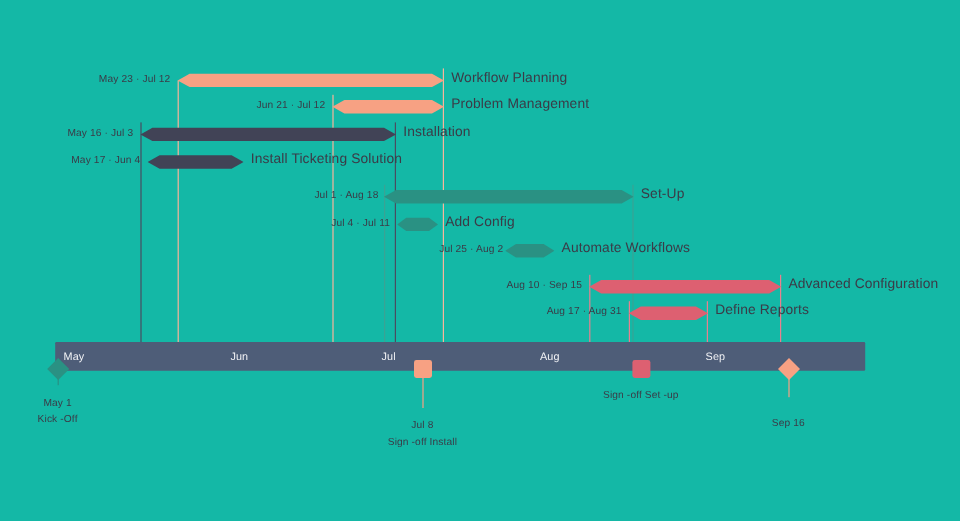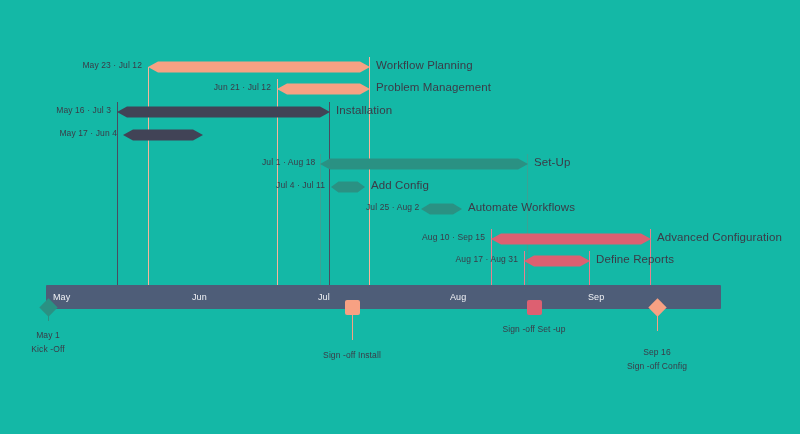--- a/index.html
+++ b/index.html
@@ -149,20 +149,21 @@
         </div>
         <div class="task-label" style="left: 336px;">Installation</div>
       </div>
       <div class="task-row" style="left: 0px; top: 125px; width: 800px;">
         <div class="date-label" style="left: 48px; width: 69px;">May 17 · Jun 4</div>
         <div class="bar" style="left: 123px; width: 80px;">
           <svg class="bar-shape" viewBox="0 0 80 20" width="80" height="20" preserveAspectRatio="none">
             <polygon points="0.0,10.0 10.0,4.4 70.0,4.4 80.0,10.0 70.0,15.6 10.0,15.6" fill="#414356"></polygon>
           </svg>
         </div>
+        <div class="task-label" style="left: 209px;">Install Ticketing Solution</div>
       </div>
       <div class="task-row" style="left: 0px; top: 154px; width: 800px;">
         <div class="date-label" style="left: 262px; width: 52px;">Jul 1 · Aug 18</div>
         <div class="bar" style="left: 320px; width: 208px;">
           <svg class="bar-shape" viewBox="0 0 208 20" width="208" height="20" preserveAspectRatio="none">
             <polygon points="0.0,10.0 10.0,4.4 198.0,4.4 208.0,10.0 198.0,15.6 10.0,15.6" fill="#2a9183"></polygon>
           </svg>
         </div>
         <div class="task-label" style="left: 534px;">Set-Up</div>
       </div>
@@ -222,36 +223,36 @@
           <span class="ms-date">May 1</span>
           <span class="ms-name">Kick -Off</span>
         </div>
       </div>
       <div class="milestone" style="left: 0px; top: 0px; width: 800px;">
         <div class="ms-stem" style="left: 352px; top: 305px; height: 35px; background: rgb(247, 161, 131);"></div>
         <div class="ms-marker" style="left: 344.5px; top: 299.5px;">
           <div class="ms-square" style="background: rgb(247, 161, 131);"></div>
         </div>
         <div class="ms-text" style="left: 272px; width: 160px; top: 348px;">
+          <span class="ms-date">Jul 8</span>
           <span class="ms-name">Sign -off Install</span>
         </div>
       </div>
       <div class="milestone" style="left: 0px; top: 0px; width: 800px;">
         <div class="ms-stem" style="left: 534px; top: 305px; height: 10px; background: rgb(221, 96, 113);"></div>
         <div class="ms-marker" style="left: 526.5px; top: 299.5px;">
           <div class="ms-square" style="background: rgb(221, 96, 113);"></div>
         </div>
         <div class="ms-text" style="left: 454px; width: 160px; top: 322px;">
           <span class="ms-name">Sign -off Set -up</span>
         </div>
       </div>
       <div class="milestone" style="left: 0px; top: 0px; width: 800px;">
         <div class="ms-stem" style="left: 657px; top: 305px; height: 26px; background: rgb(247, 161, 131);"></div>
         <div class="ms-marker" style="left: 650.5px; top: 300.5px;">
           <div class="ms-diamond" style="background: rgb(247, 161, 131);"></div>
         </div>
         <div class="ms-text" style="left: 577px; width: 160px; top: 346px;">
           <span class="ms-date">Sep 16</span>
-          <span class="ms-name">Sign -off Config</span>
         </div>
       </div>
     </div>
 </div>
 
 </body></html>

